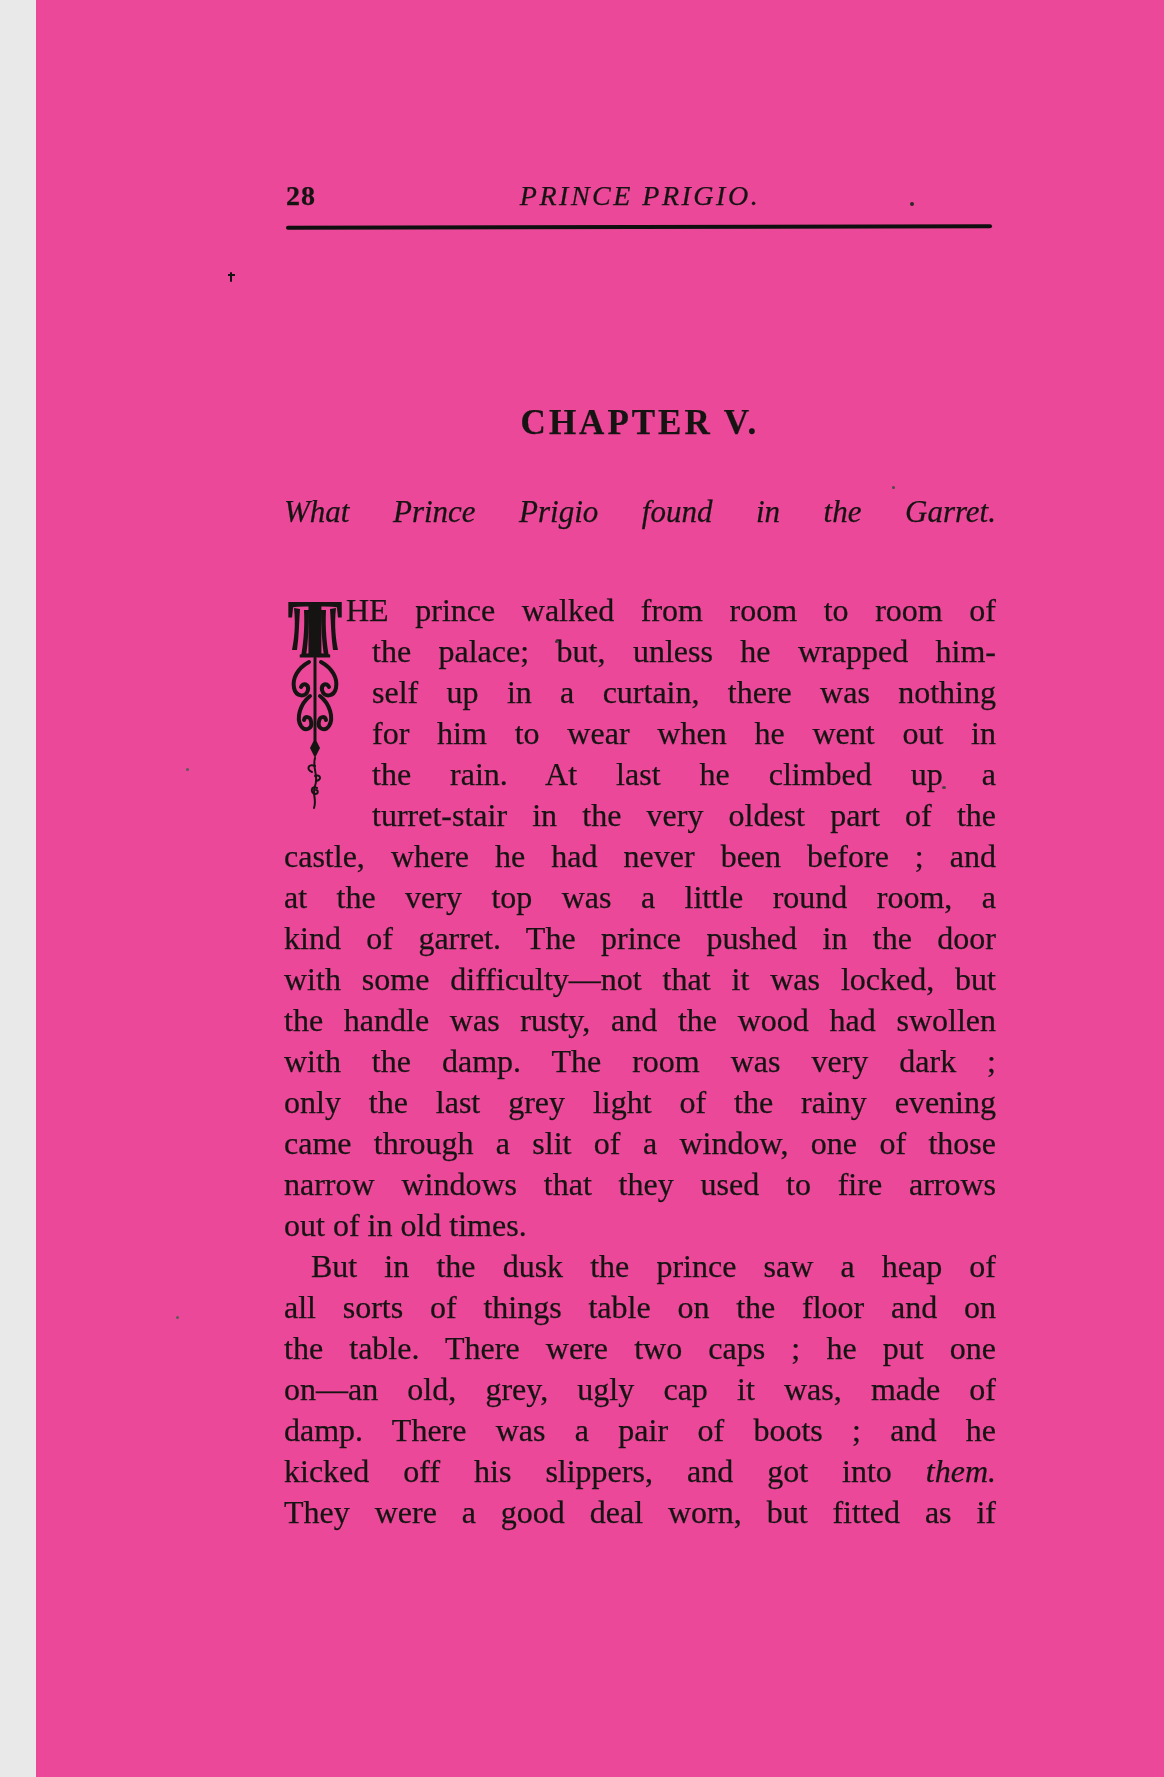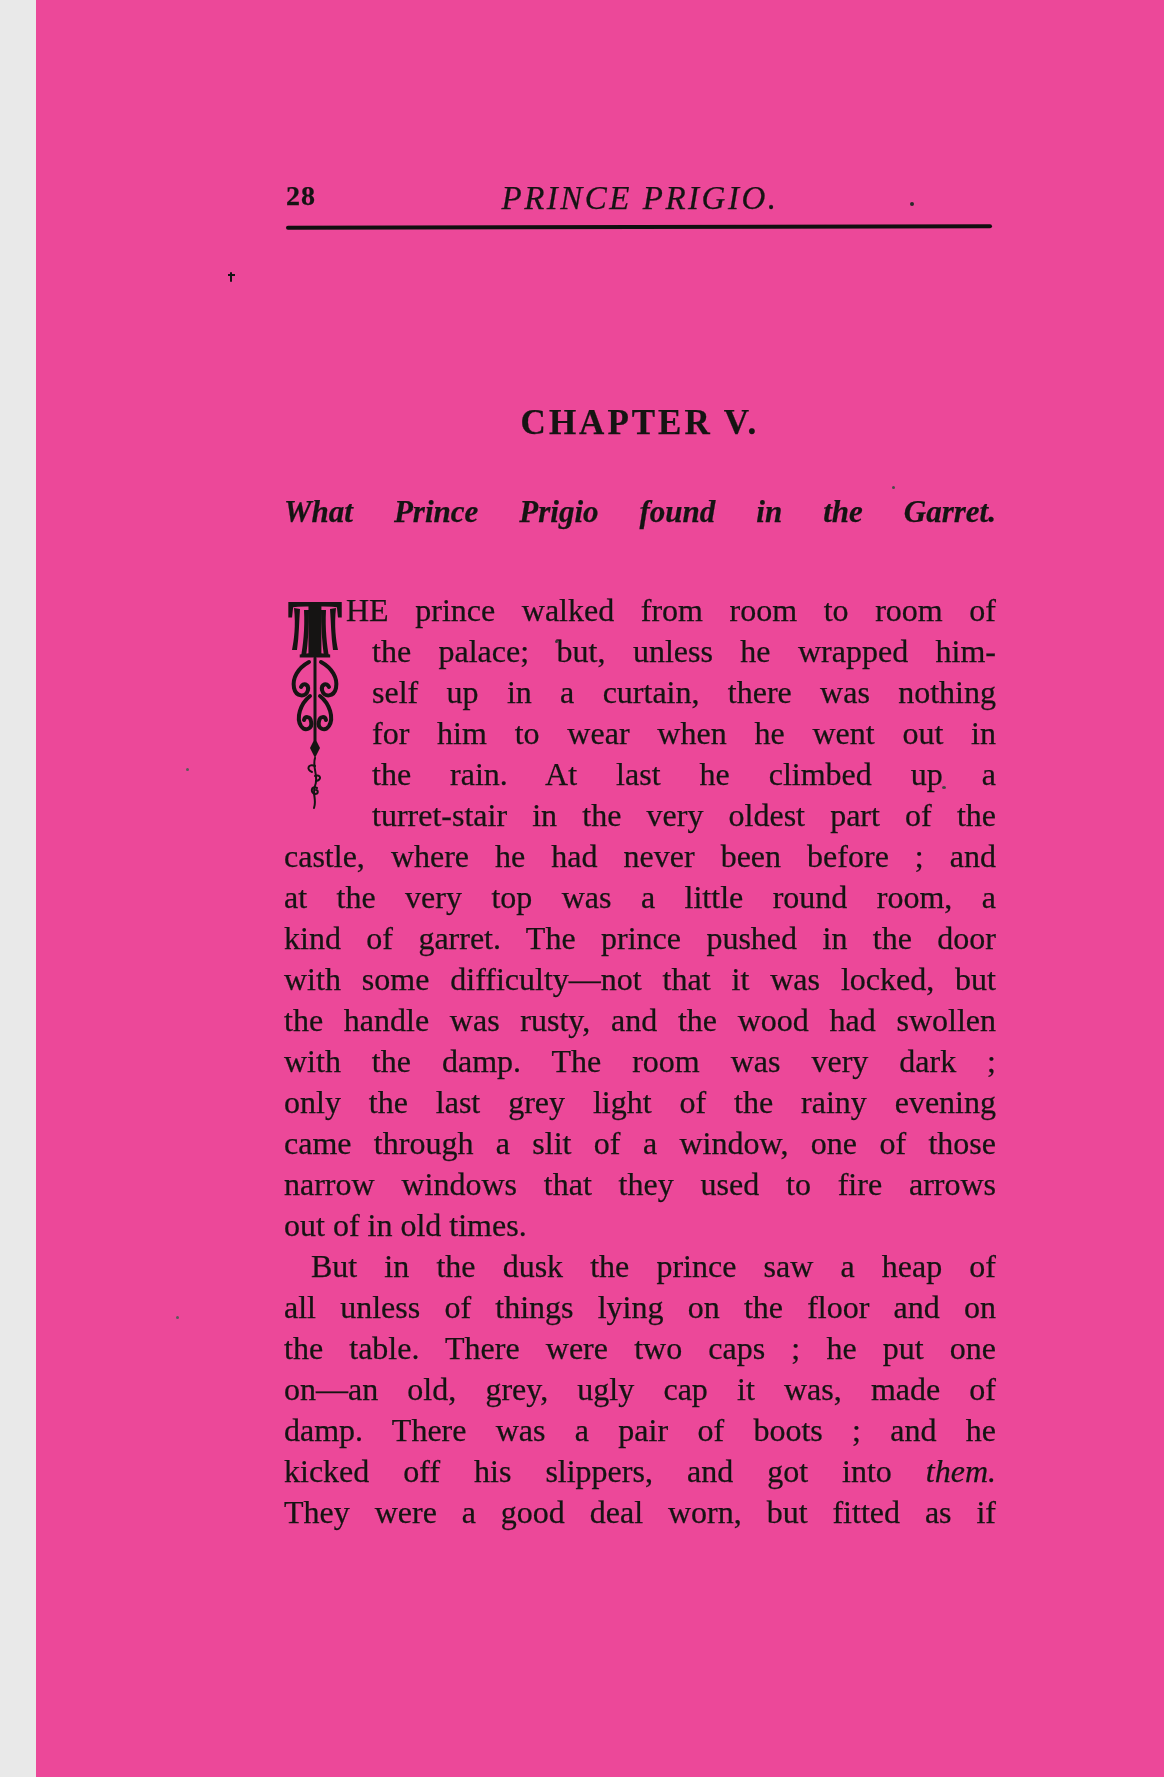--- a/index.html
+++ b/index.html
@@ -8,24 +8,24 @@
     width:1164px;height:1777px;
     background:#ec4899;
     color:#151413;
     font-family:"Liberation Serif","DejaVu Serif",serif;
     overflow:hidden;
     margin-left:36px;
     -webkit-text-stroke:0.25px #151413;
   }
   .header-row{position:absolute;left:248px;top:180px;width:712px;height:40px;}
   .page-number{position:absolute;left:2px;top:0;font-size:28px;font-weight:bold;letter-spacing:1px;}
-  .running-title{display:block;text-align:center;font-style:italic;font-size:33px;letter-spacing:2.5px;}
+  .running-title{display:block;text-align:center;font-style:italic;font-size:28px;letter-spacing:2.5px;}
   .head-rule{position:absolute;left:250px;top:225px;width:706px;height:4px;background:#0f0f0f;border-radius:2px;transform:rotate(-0.12deg);}
   .chapter-heading{position:absolute;left:248px;top:402px;width:712px;margin:0;text-align:center;font-size:35px;font-weight:bold;letter-spacing:3px;line-height:1.2;}
-  .chapter-subtitle{position:absolute;left:248px;top:492px;width:712px;margin:0;font-style:italic;font-weight:bold;font-size:31px;line-height:1.3;text-align:justify;text-align-last:justify;}
+  .chapter-subtitle{position:absolute;left:248px;top:492px;width:712px;margin:0;font-style:italic;font-weight:normal;font-size:31px;line-height:1.3;text-align:justify;text-align-last:justify;}
   .body-text{position:absolute;left:248px;top:590px;width:712px;}
   .para{margin:0;}
   .line{
     text-align:justify;text-align-last:justify;
     font-size:32px;line-height:41px;
     white-space:normal;
   }
   .para-end{text-align-last:left;}
   .dc-first{padding-left:62px;}
   .dc-rest{padding-left:88px;}
@@ -104,21 +104,21 @@
       <div class="line">the handle was rusty, and the wood had swollen</div>
       <div class="line">with the damp. The room was very dark ;</div>
       <div class="line">only the last grey light of the rainy evening</div>
       <div class="line">came through a slit of a window, one of those</div>
       <div class="line">narrow windows that they used to fire arrows</div>
       <div class="line para-end">out of in old times.</div>
     </div>
 
     <div class="para">
       <div class="line indent">But in the dusk the prince saw a heap of</div>
-      <div class="line">all unless of things lying on the floor and on</div>
+      <div class="line">all sorts of things table on the floor and on</div>
       <div class="line">the table. There were two caps ; he put one</div>
       <div class="line">on—an old, grey, ugly cap it was, made of</div>
       <div class="line">damp. There was a pair of boots ; and he</div>
       <div class="line"><span>kicked off his slippers, and got into </span><span class="em-word">them.</span></div>
       <div class="line">They were a good deal worn, but fitted as if</div>
     </div>
 
   </div>
 
 </div>

